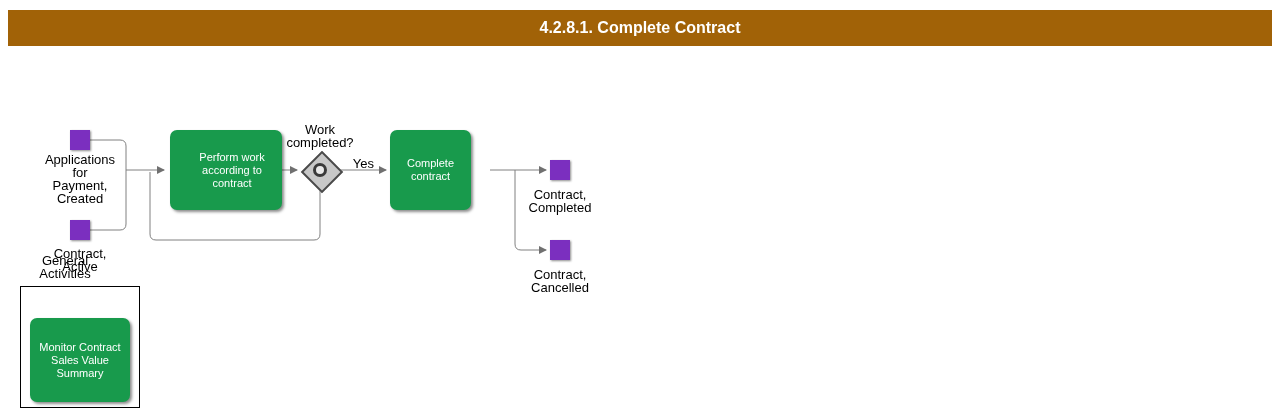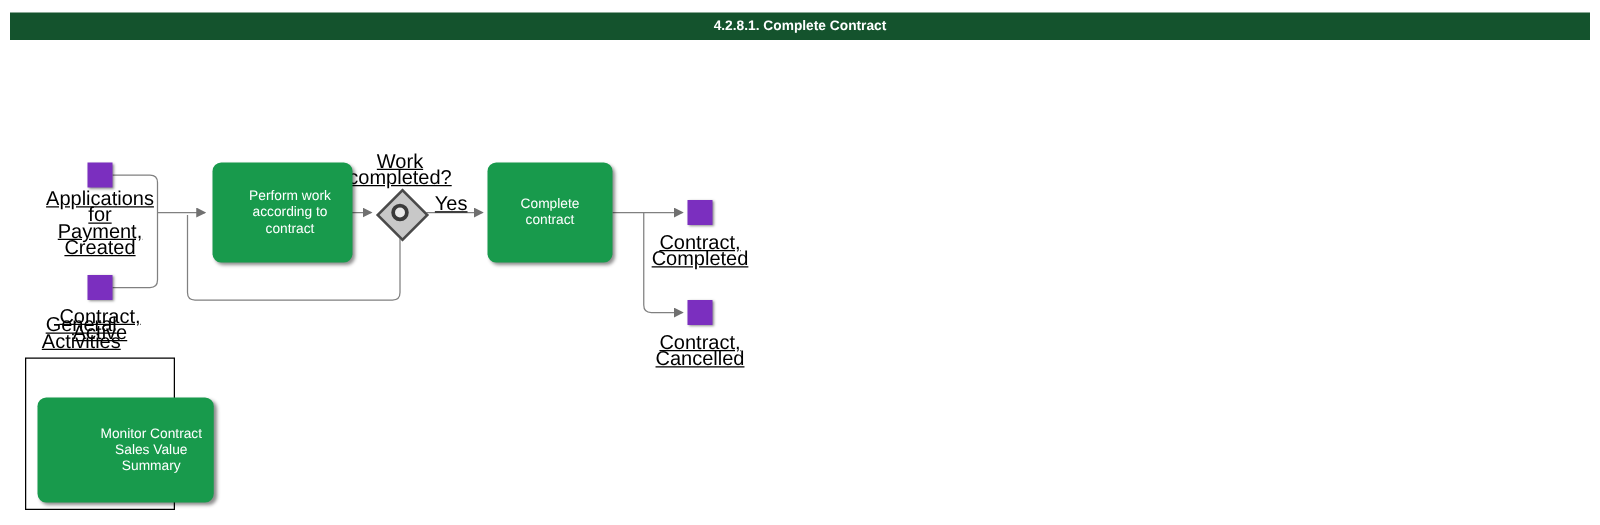--- a/index.html
+++ b/index.html
@@ -2,38 +2,38 @@
 <html><head>
 <meta charset="utf-8">
 <style>
   html,body{margin:0;padding:0;}
   body{
     width:1280px;height:420px;position:relative;overflow:hidden;
     background:#ffffff;font-family:"Liberation Sans",sans-serif;
   }
   .abs{position:absolute;}
   .titlebar{
-    left:8px;top:10px;width:1264px;height:22px;
-    background:#14532d;color:#ffffff;font-weight:bold;font-size:11px;
+    left:8px;top:10px;width:1264px;height:36px;
+    background:#a16207;color:#ffffff;font-weight:bold;font-size:16px;
     display:flex;align-items:center;justify-content:center;z-index:2;
   }
   #connectors{left:0;top:0;width:1280px;height:420px;z-index:1;pointer-events:none;}
   .event{
     width:20px;height:20px;background:#7B2FBF;
     box-shadow:1px 1px 2px rgba(0,0,0,.45);z-index:3;
   }
   .task{
     background:#189A4C;color:#ffffff;font-size:11px;line-height:13px;
     border-radius:7px;display:flex;align-items:center;justify-content:center;
     text-align:center;white-space:pre-line;
     box-shadow:2px 2px 3px rgba(0,0,0,.45);z-index:3;cursor:pointer;
   }
   .lbl{
-    font-size:16px;color:#000;text-align:center;
-    white-space:pre-line;line-height:13px;z-index:2;text-decoration:underline;
+    font-size:13px;color:#000;text-align:center;
+    white-space:pre-line;line-height:13px;z-index:2;
   }
   .diamond{
     left:307px;top:157px;width:26px;height:26px;background:#c8c8c8;
     border:2px solid #4a4a4a;transform:rotate(45deg);z-index:3;
   }
   .gw-circle{
     left:313px;top:163px;width:8px;height:8px;border:3px solid #3a3a3a;
     border-radius:50%;background:#e9e9e9;z-index:4;
   }
   .groupbox{
@@ -78,27 +78,27 @@
 <div class="abs task" style="left:170px;top:130px;width:100px;height:80px;padding-left:12px;">Perform work
 according to
 contract</div>
 
 <div class="abs lbl" style="left:270px;top:123px;width:100px;">Work
 completed?</div>
 <div class="abs diamond"></div>
 <div class="abs gw-circle"></div>
 <div class="abs lbl" style="left:340px;top:157px;width:34px;text-align:right;">Yes</div>
 
-<div class="abs task" style="left:390px;top:130px;width:100px;height:80px;">Complete
+<div class="abs task" style="left:390px;top:130px;width:81px;height:80px;">Complete
 contract</div>
 
 <div class="abs event" style="left:550px;top:160px;"></div>
 <div class="abs lbl" style="left:510px;top:188px;width:100px;">Contract,
 Completed</div>
 
 <div class="abs event" style="left:550px;top:240px;"></div>
 <div class="abs lbl" style="left:510px;top:268px;width:100px;">Contract,
 Cancelled</div>
 
 <div class="abs groupbox"></div>
-<div class="abs task" style="left:30px;top:318px;width:100px;height:84px;padding-left:41px;">Monitor Contract
+<div class="abs task" style="left:30px;top:318px;width:100px;height:84px;">Monitor Contract
 Sales Value
 Summary</div>
 
 </body></html>

